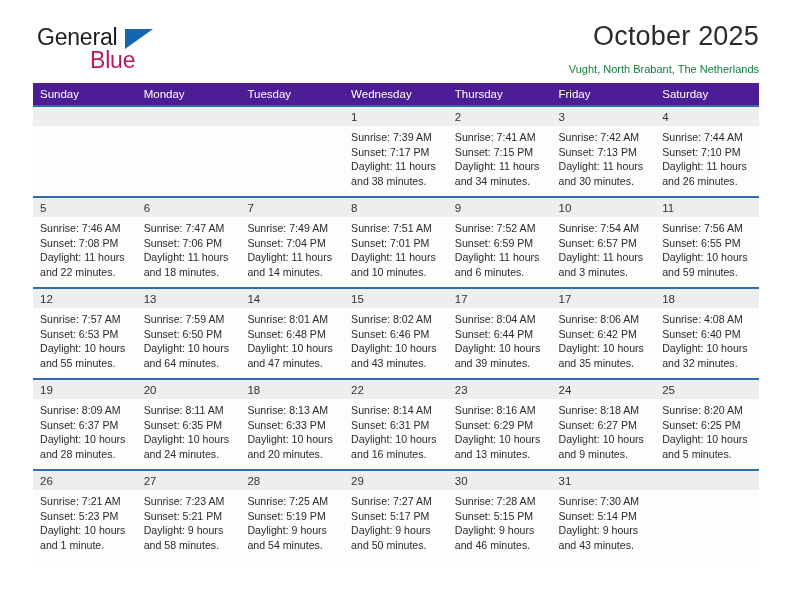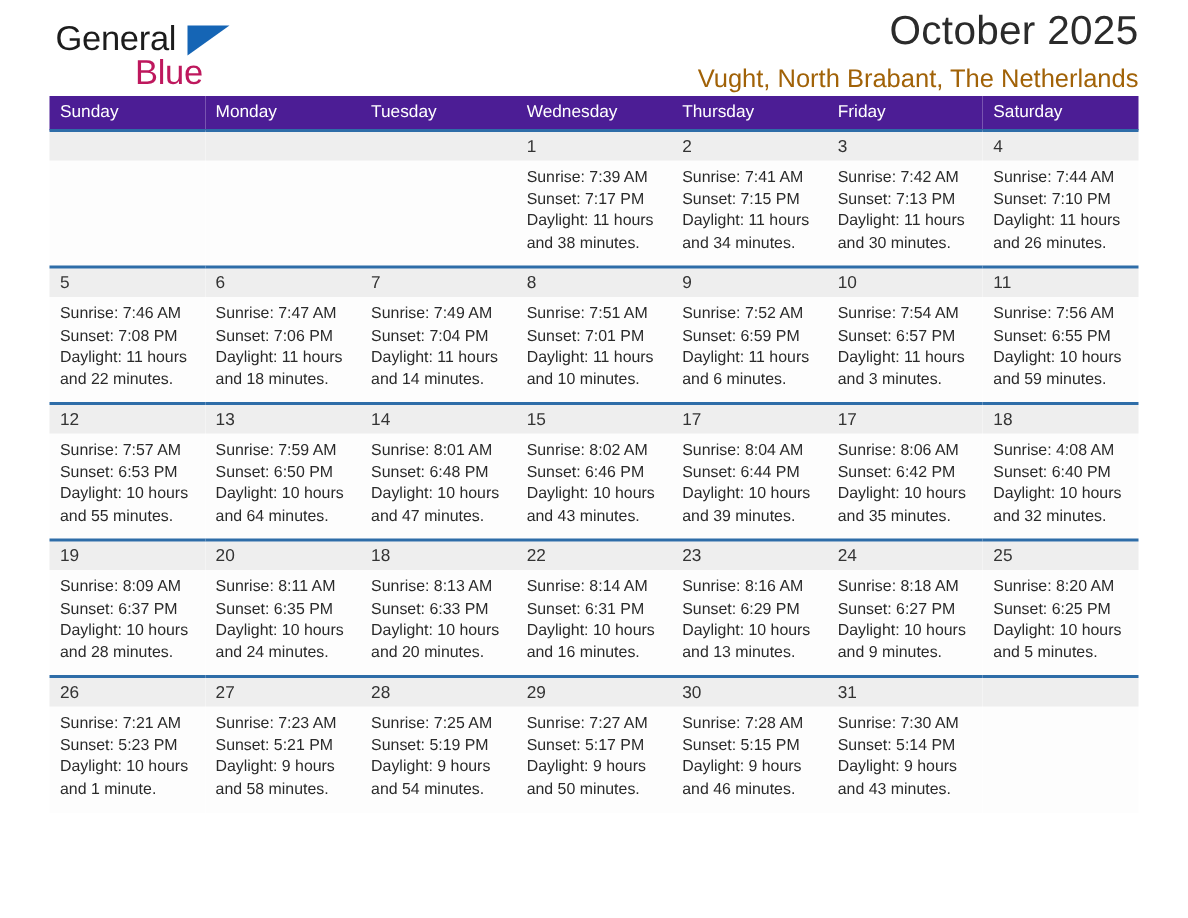--- a/index.html
+++ b/index.html
@@ -13,23 +13,23 @@
     position: relative;
     width: 792px;
     height: 612px;
     background: #ffffff;
     padding: 0 33px;
   }
 
   
   .topbar {
     display: flex;
-    align-items: flex-end;
+    align-items: center;
     justify-content: space-between;
-    height: 64px;
+    height: 83px;
     padding-top: 16px;
   }
   .logo {
     position: relative;
     width: 130px;
     height: 52px;
     user-select: none;
   }
   .logo-general {
     position: absolute;
@@ -59,22 +59,22 @@
 
   .titles { text-align: right; padding-top: 0px; margin-left: 28px; }
   .cal-title {
     font-size: 27px;
     color: #2b2b2b;
     font-weight: normal;
     line-height: 32px;
     letter-spacing: 0.2px;
   }
   .cal-subtitle {
-    font-size: 17px;
-    color: #a16207;
+    font-size: 11px;
+    color: #15803d;
     line-height: 22px;
     margin-top: 6px;
   }
 
   
   .calendar {
     width: 726px;
     border-collapse: collapse;
     table-layout: fixed;
   }

